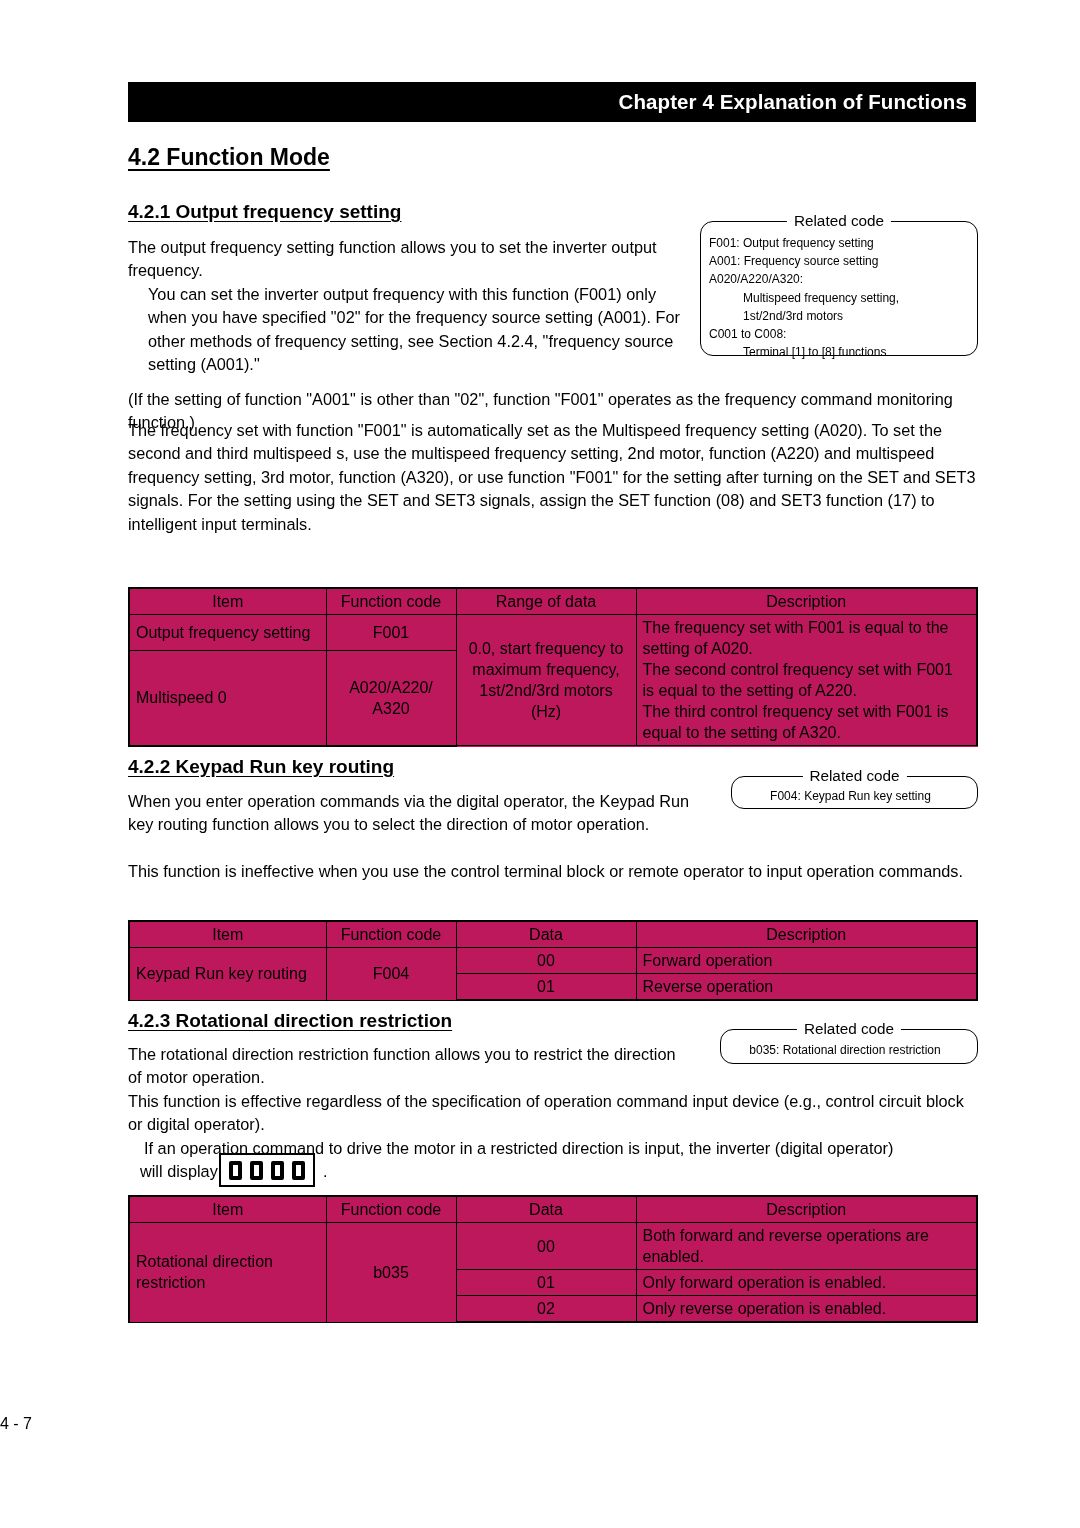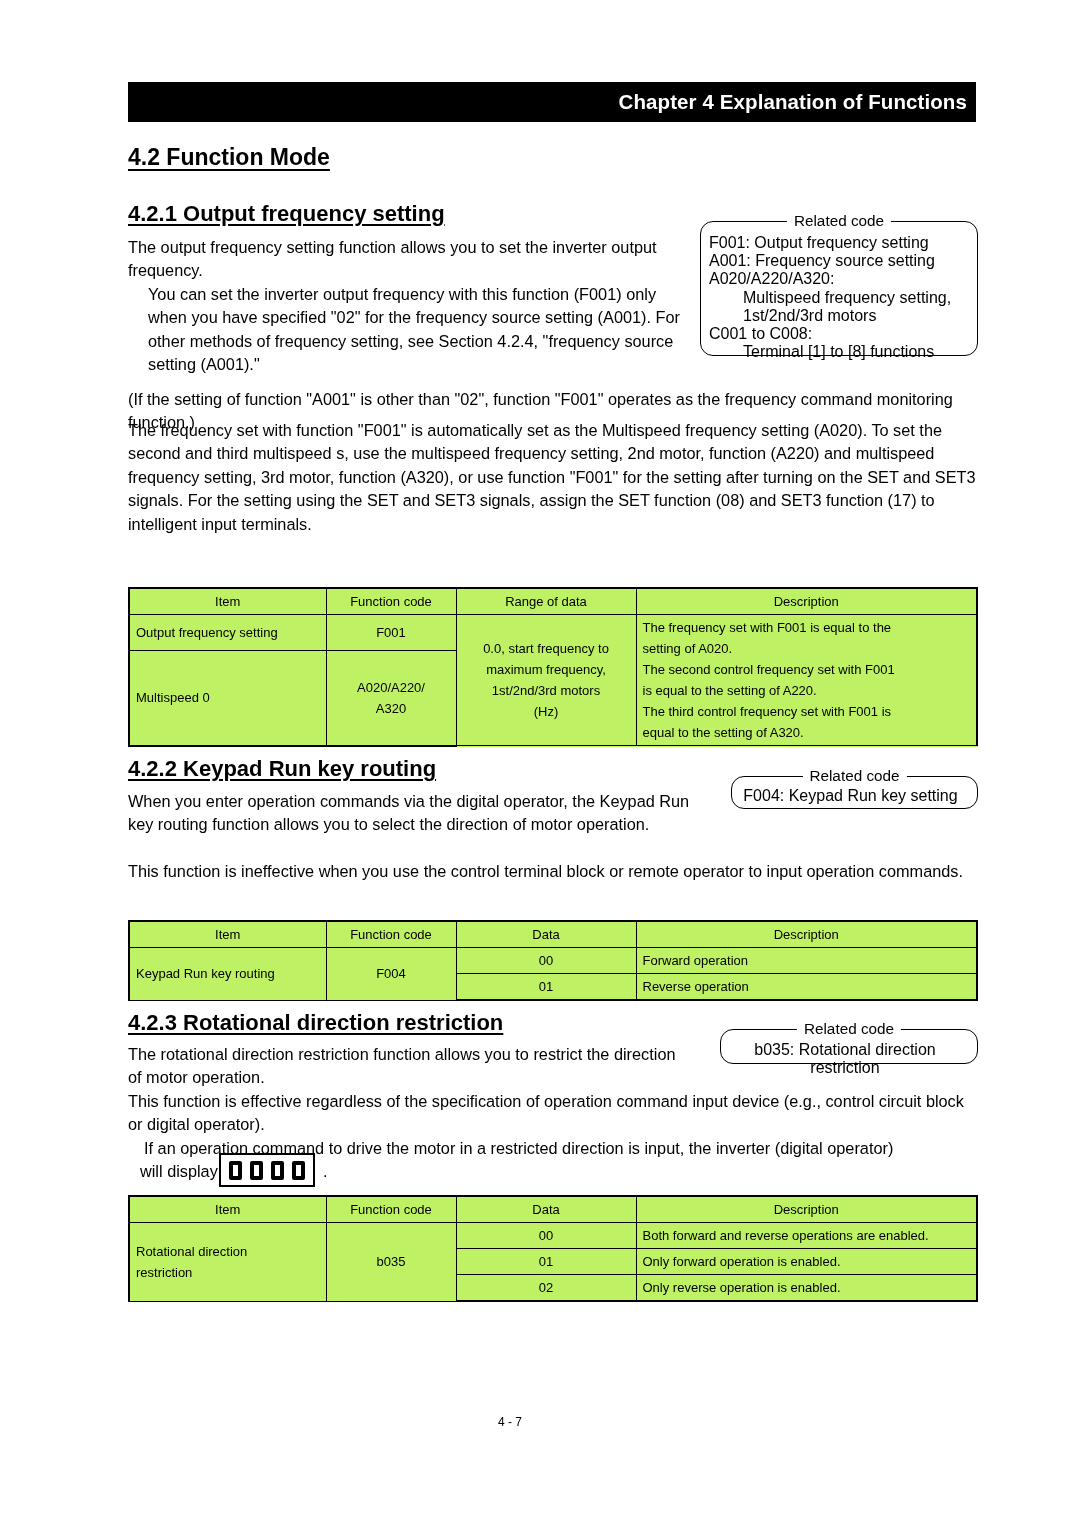--- a/index.html
+++ b/index.html
@@ -49,21 +49,21 @@
     left: 128px;
     font-size: 23px;
     font-weight: bold;
     text-decoration: underline;
     text-underline-offset: 4px;
     white-space: nowrap;
   }
   .h3 {
     position: absolute;
     left: 128px;
-    font-size: 22px;
+    font-size: 19px;
     font-weight: bold;
     text-decoration: underline;
     text-underline-offset: 3px;
     white-space: nowrap;
   }
 
   
   .para {
     position: absolute;
     font-size: 16.3px;
@@ -94,34 +94,34 @@
     font-size: 15.3px;
     line-height: 18px;
     white-space: nowrap;
     z-index: 2;
   }
   .relbox .content {
     position: absolute;
     left: 0; right: 8px;
     top: 22px;
     padding: 0 9px;
-    font-size: 16px;
+    font-size: 12px;
     line-height: 18.2px;
     z-index: 1;
   }
   .relbox .content .indent1 { padding-left: 34px; }
   .relbox .content.center { text-align: center; }
 
   
   table.spec {
     position: absolute;
     border-collapse: collapse;
-    font-size: 13px;
+    font-size: 16px;
     table-layout: fixed;
-    background: #bef264;
+    background: #be185d;
   }
   table.spec td, table.spec th {
     border: 1.3px solid #000000;
     padding: 2px 6px;
     font-weight: normal;
     vertical-align: middle;
     line-height: 21px;
   }
   table.spec th { text-align: center; }
   table.spec td.c { text-align: center; }
@@ -148,22 +148,21 @@
     border-radius: 2px;
     box-sizing: border-box;
     background: #ffffff;
   }
 
   
   .footer {
     position: absolute;
     left: 0;
     width: 1020px;
-    text-align: center;
-    font-size: 12px;
+    font-size: 16px;
   }
   .inline-text {
     position: absolute;
     font-size: 16.3px;
     line-height: 23.4px;
     white-space: nowrap;
   }
 </style>
 </head>
 <body>

